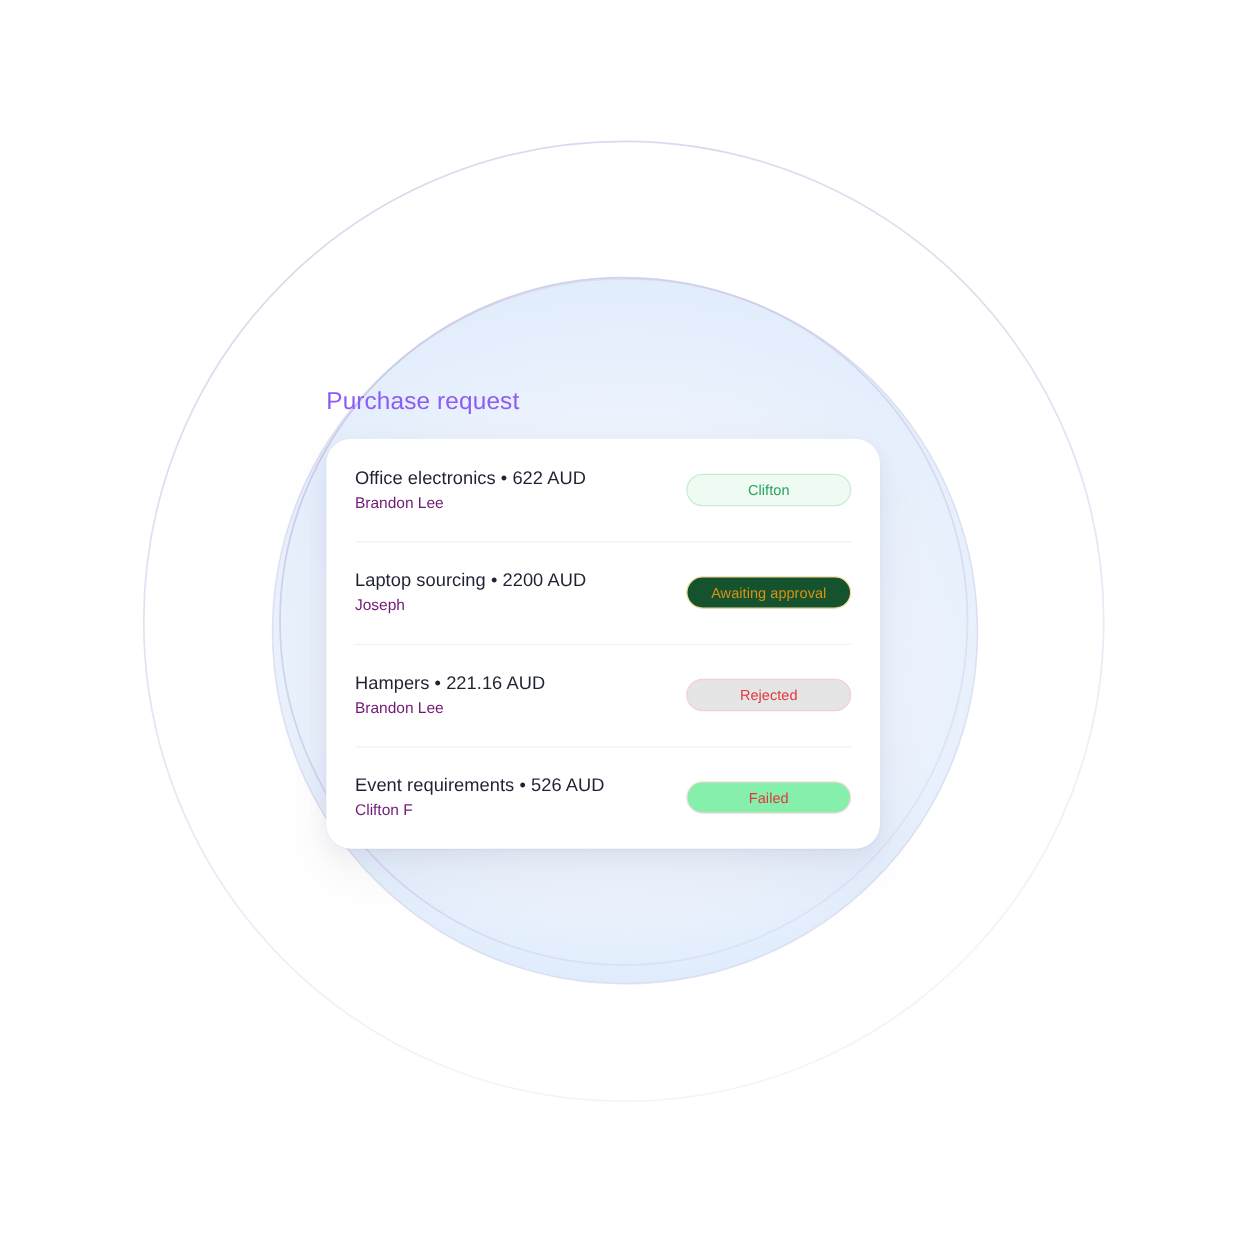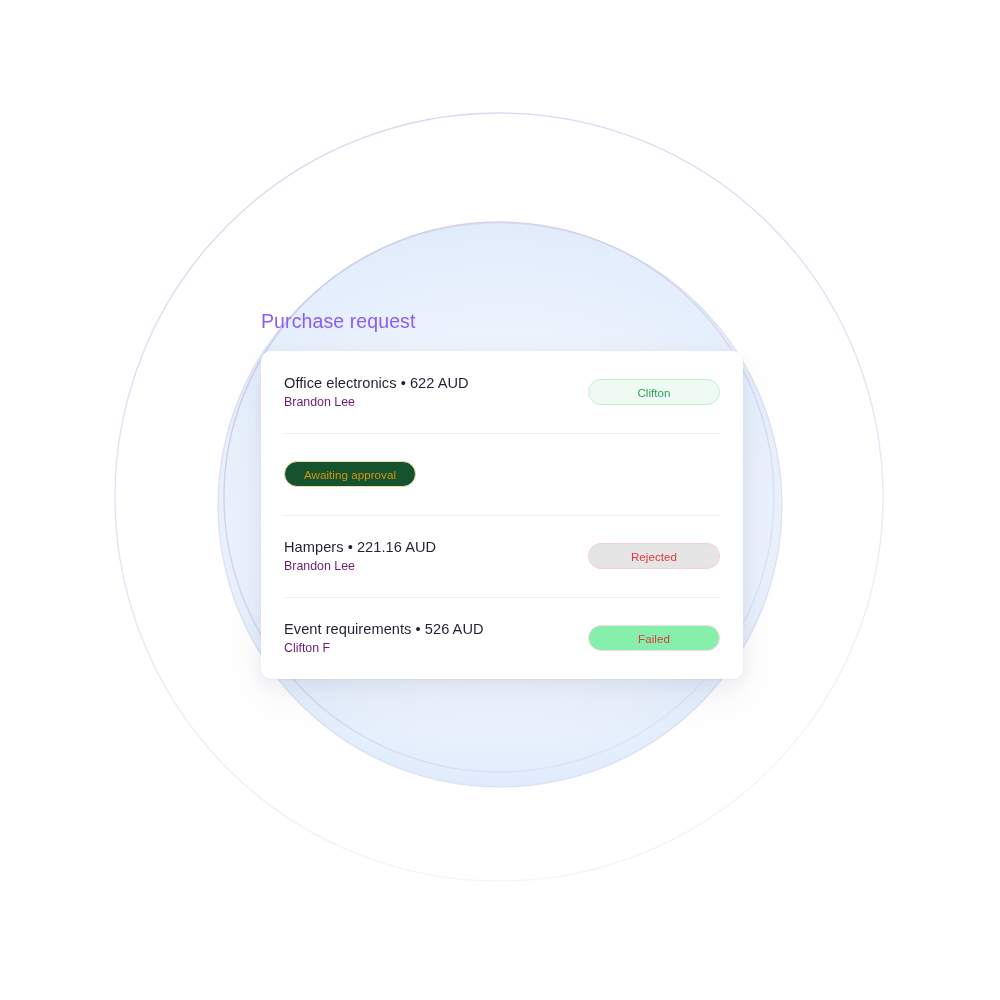--- a/index.html
+++ b/index.html
@@ -44,23 +44,23 @@
     font-size: 19.5px;
     font-weight: 500;
     color: #8b5cf6;
     letter-spacing: 0.1px;
     margin: 0 0 18px 0;
     padding-left: 0px;
   }
 
   .card {
     position: relative;
-    width: 482px;
+    width: 443px;
     background: #ffffff;
-    border-radius: 10px;
+    border-radius: 20px;
     box-shadow:
        0 1px 2px rgba(37,45,97,0.045),
        0 6px 18px rgba(37,45,97,0.055),
        0 18px 46px rgba(37,45,97,0.055);
     padding: 0;
     overflow: hidden;
   }
 
   .row {
     position: relative;
@@ -166,20 +166,24 @@
 
       <div class="row">
         <div class="row-main">
           <div class="row-title">Office electronics  •  622 AUD</div>
           <div class="row-sub">Brandon Lee</div>
         </div>
         <div class="badge" style="color: rgb(39, 163, 95); background: rgb(239, 250, 243); border: 1px solid rgb(198, 236, 214);">Clifton</div>
       </div>
 
       <div class="row">
+        <div class="row-main">
+          <div class="row-title">Laptop sourcing  •  2200 AUD</div>
+          <div class="row-sub">Joseph</div>
+        </div>
         <div class="badge" style="color: rgb(217, 145, 22); background: #14532d; border: 1px solid rgb(243, 220, 166);">Awaiting approval</div>
       </div>
 
       <div class="row">
         <div class="row-main">
           <div class="row-title">Hampers  •  221.16 AUD</div>
           <div class="row-sub">Brandon Lee</div>
         </div>
         <div class="badge" style="color: rgb(224, 56, 62); background: #e5e5e5; border: 1px solid rgb(247, 206, 209);">Rejected</div>
       </div>

